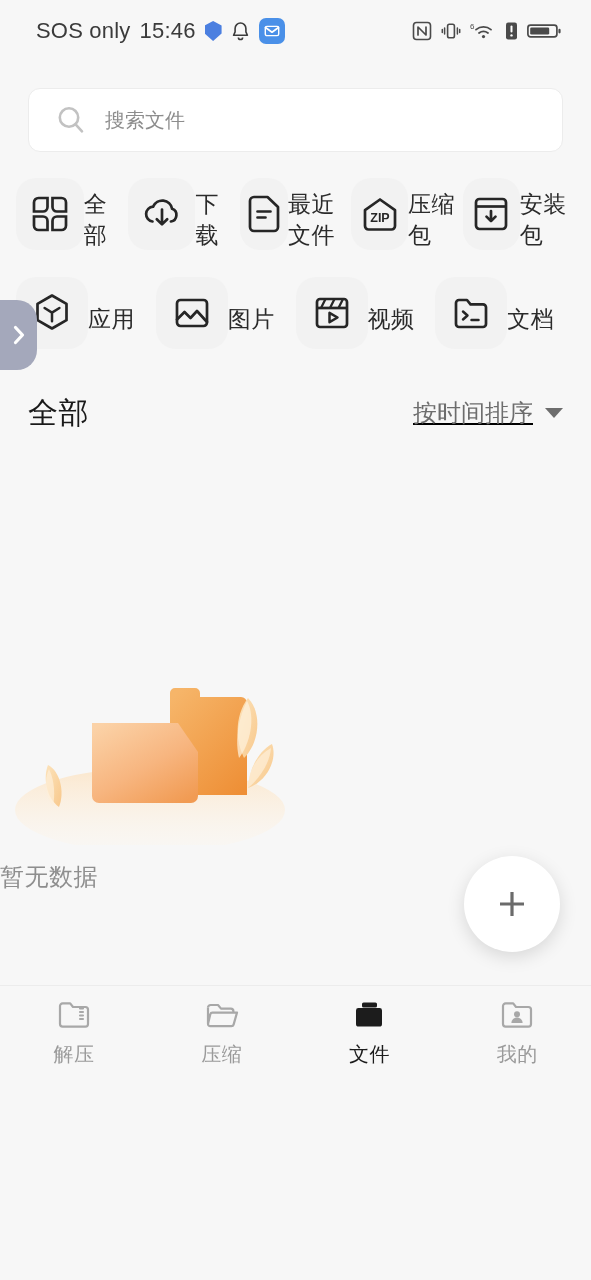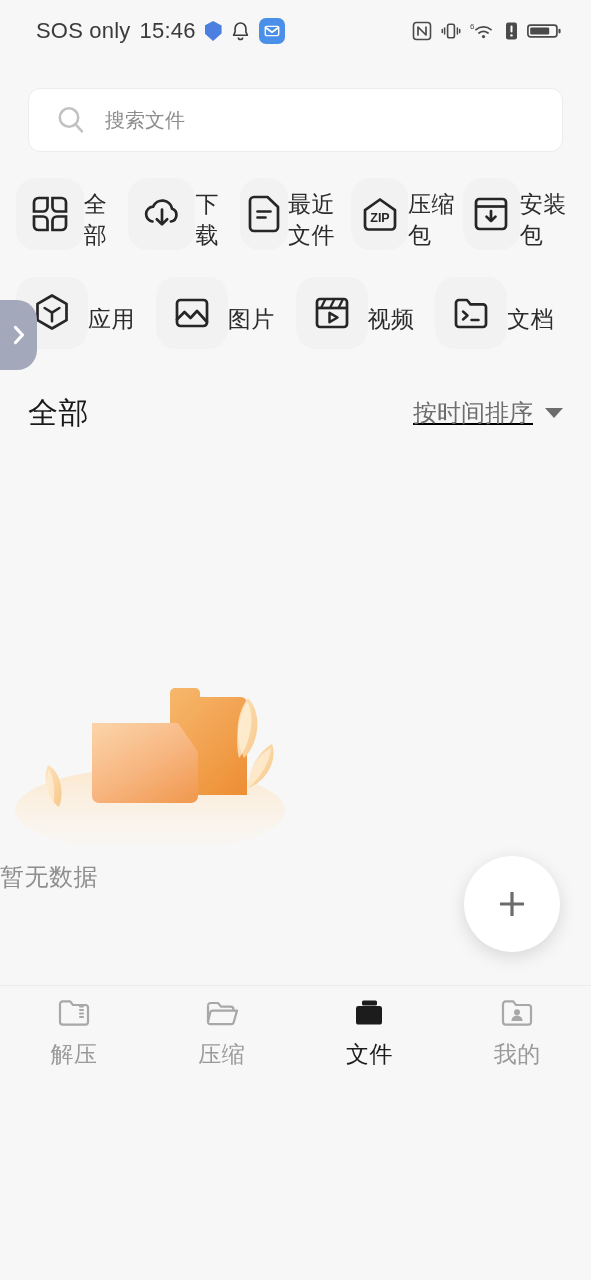--- a/index.html
+++ b/index.html
@@ -78,21 +78,21 @@
   }
 
   
   .bottomnav {
     position:absolute; left:0; bottom:0; width:591px; height:95px;
     background:#f7f7f7; border-top:1px solid #ececec;
     display:flex; align-items:center;
   }
   .navitem { flex:1; display:flex; flex-direction:column;
              align-items:center; justify-content:center; gap:9px; }
-  .navlabel { font-size:23px; color:#9a9a9a; letter-spacing:.5px; }
+  .navlabel { font-size:20px; color:#9a9a9a; letter-spacing:.5px; }
   .navitem.active .navlabel { color:#1c1c1c; }
 </style>
 </head>
 <body>
 
 <div class="phone">
 
   <div class="statusbar">
     <div class="sb-left">
       <span class="sb-text">SOS only</span>

